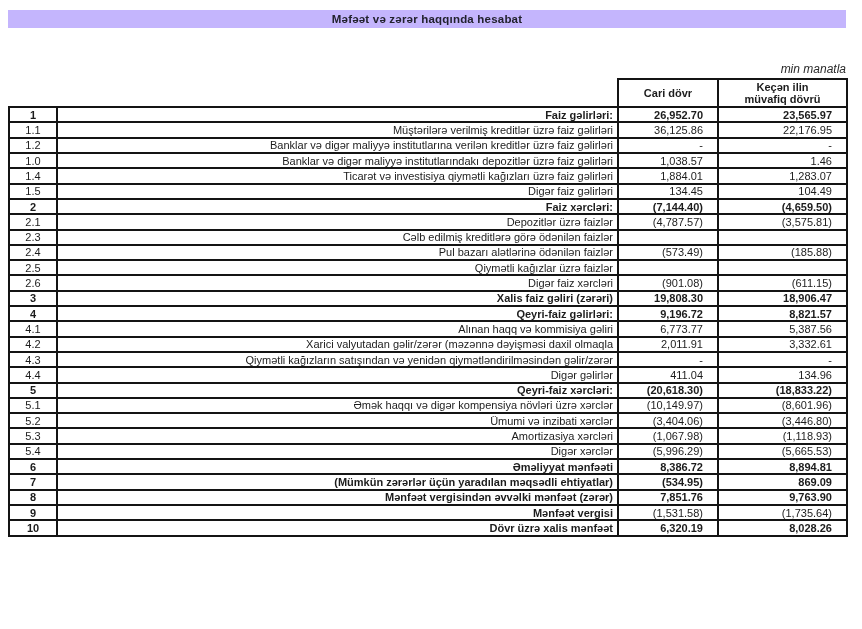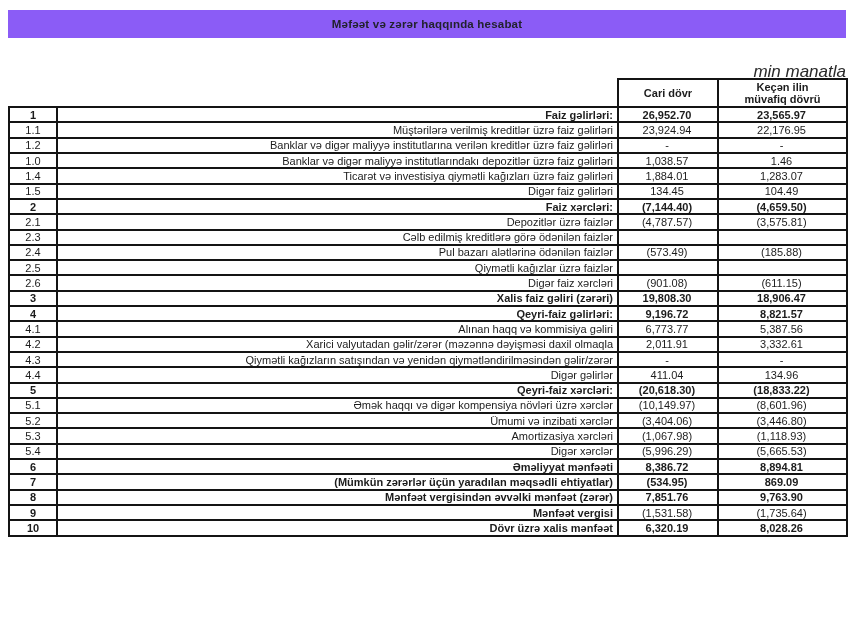--- a/index.html
+++ b/index.html
@@ -11,37 +11,37 @@
     background: #ffffff;
     font-family: "Liberation Sans", sans-serif;
     color: #1c1c1c;
     overflow: hidden;
   }
   .title-bar {
     position: absolute;
     left: 8px;
     top: 10px;
     width: 838px;
-    height: 28px;
-    background: #8b5cf6;
+    height: 18px;
+    background: #c4b5fd;
     display: flex;
     align-items: center;
     justify-content: center;
   }
   .title-bar .title-text {
     font-size: 11.5px;
     font-weight: bold;
     color: #22222e;
     letter-spacing: 0.2px;
   }
   .unit-note {
     position: absolute;
     top: 62px;
     right: 16px;
-    font-size: 17px;
+    font-size: 12px;
     font-style: italic;
     color: #2a2a2a;
   }
   table.report {
     position: absolute;
     left: 8px;
     top: 78px;
     width: 838px;
     border-collapse: collapse;
     table-layout: fixed;
@@ -66,21 +66,21 @@
   }
   tbody td {
     border: 2px solid #141414;
     height: 15.3px;
     padding: 0 4px;
     white-space: nowrap;
     overflow: hidden;
   }
   tbody td.num   { text-align: center; padding: 0 1px; }
   tbody td.label { text-align: right; }
-  tbody td.val   { text-align: center; padding-right: 6px; }
+  tbody td.val   { text-align: right; padding-right: 14px; }
   .bold { font-weight: bold; }
 </style>
 </head>
 <body>
 
 <div class="page">
 
   <div class="title-bar">
     <span class="title-text">Məfəət və zərər haqqında hesabat</span>
   </div>
@@ -104,21 +104,21 @@
     <tbody>
         <tr>
           <td class="num bold">1</td>
           <td class="label bold">Faiz gəlirləri:</td>
           <td class="val bold">26,952.70</td>
           <td class="val bold">23,565.97</td>
         </tr>
         <tr>
           <td class="num">1.1</td>
           <td class="label">Müştərilərə verilmiş kreditlər üzrə faiz gəlirləri</td>
-          <td class="val">23,924.94</td>
+          <td class="val">36,125.86</td>
           <td class="val">22,176.95</td>
         </tr>
         <tr>
           <td class="num">1.2</td>
           <td class="label">Banklar və digər maliyyə institutlarına verilən kreditlər üzrə faiz gəlirləri</td>
           <td class="val">-</td>
           <td class="val">-</td>
         </tr>
         <tr>
           <td class="num">1.0</td>

